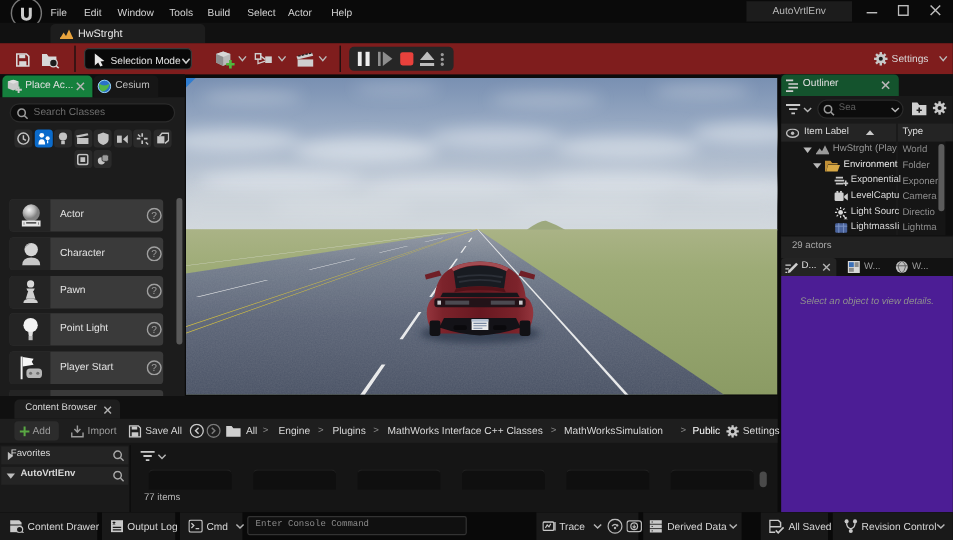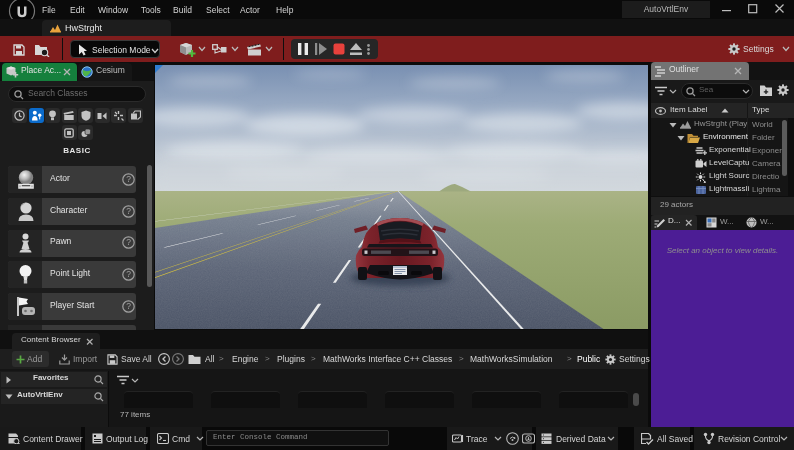--- a/index.html
+++ b/index.html
@@ -212,21 +212,20 @@
         <rect x="0.8" y="0.8" width="8.4" height="8.4" rx="1.5" fill="none" stroke="#c3c3c3" stroke-width="1.3"></rect>
         <rect x="3" y="3" width="4" height="4" fill="#c3c3c3"></rect>
       </svg>
     </div>
   <div class="a" style="left:78px;top:63px;width:15px;height:15px;background:#2a2a2a;border-radius:3px">
       <svg class="a" style="left:2.5px;top:2.5px" width="10" height="10">
         <circle cx="3.5" cy="6" r="3" fill="#c3c3c3"></circle>
         <rect x="4" y="1" width="5.5" height="5.5" rx="1.5" fill="#9a9a9a" stroke="#2a2a2a" stroke-width="0.7"></rect>
       </svg>
     </div>
-  <div class="a" style="left:0;top:84px;width:154px;height:14px;text-align:center;font-weight:bold;font-size:8px;color:#e6e6e6;letter-spacing:0.5px">BASIC</div>
 </div>
 
 <div class="a" style="left:0;top:165px;width:154px;height:165px;overflow:hidden">
   <div class="a" style="left:8px;top:1px;width:128px;height:27px;background:#3a3a3a;border-radius:3px"></div>
   <div class="a" style="left:8px;top:1px;width:34px;height:27px;background:#242424;border-radius:3px 0 0 3px">
     <svg class="a" style="left:8px;top:3px" width="20" height="21" viewBox="0 0 20 21">
       <defs>
           <radialGradient id="sph" cx="38%" cy="32%">
             <stop offset="0%" stop-color="#f2f2f2"></stop>
             <stop offset="60%" stop-color="#b9b9b9"></stop>
@@ -403,21 +402,21 @@
     <rect x="39" y="49" width="14" height="9" fill="#e9eaec"></rect>
     <rect x="39" y="49" width="14" height="2" fill="#b4c0d2"></rect>
     <path d="M40.5,52.5 L51.5,52.5 M40.5,54.5 L51.5,54.5 M40.5,56.5 L48,56.5" stroke="#7787a0" stroke-width="0.9"></path>
   </g>
   <path d="M0,0 L8,0 L0,8 Z" fill="#2f7dd1"></path>
 </svg>
 </div>
 
 <div class="a" style="left:651px;top:62px;width:143px;height:365px;background:#191919">
   <div class="a" style="left:0;top:0;width:143px;height:18px;background:#121212"></div>
-  <div class="a" style="left:0;top:0;width:98px;height:18px;background:#737373;border-radius:4px 4px 0 0">
+  <div class="a" style="left:0;top:0;width:98px;height:18px;background:#14532d;border-radius:4px 4px 0 0">
     <svg class="a" style="left:3px;top:3px" width="12" height="12" viewBox="0 0 12 12">
       <path d="M1,2 L7,2 M3,5 L11,5 M3,8 L11,8 M1,11 L7,11" stroke="#cfcfcf" stroke-width="1.4"></path>
     </svg>
     <span class="a" style="left:18px;top:2px;font-size:8.5px;color:#e0e0e0">Outliner</span>
     <svg class="a" style="left:83px;top:5px" width="8" height="8">
         <path d="M1,1 L7,7 M7,1 L1,7" stroke="#b5b5b5" stroke-width="1.3"></path>
       </svg>
   </div>
 
   <svg class="a" style="left:4px;top:24px" width="12" height="11">
@@ -621,21 +620,21 @@
         <circle cx="6" cy="6" r="1.7" fill="#1d1d1d"></circle>
       </svg>
       <span class="a" style="left:619px;top:4.5px;font-size:8.5px;color:#d8d8d8">Settings</span>
   </div>
 
   <div class="a" style="left:0;top:41px;width:108px;height:56px;background:#1a1a1a">
     <div class="a" style="left:1px;top:1px;width:106px;height:15px;background:#242424">
       <svg class="a" style="left:5px;top:4px" width="6" height="8">
           <path d="M0.5,0.5 L5,4 L0.5,7.5 Z" fill="#bdbdbd"></path>
         </svg>
-      <span class="a" style="left:32px;top:1px;font-size:8px;font-weight:bold;color:#d8d8d8">Favorites</span>
+      <span class="a" style="left:8px;top:1px;font-size:8px;font-weight:normal;color:#d8d8d8">Favorites</span>
       <svg class="a" style="left:93px;top:3px" width="10" height="10">
           <circle cx="4" cy="4" r="3.1" fill="none" stroke="#a8a8a8" stroke-width="1.2"></circle>
           <line x1="6.4" y1="6.4" x2="9" y2="9" stroke="#a8a8a8" stroke-width="1.2"></line>
         </svg>
     </div>
     <div class="a" style="left:1px;top:18px;width:106px;height:15px;background:#242424">
       <svg class="a" style="left:4px;top:5px" width="8" height="6">
           <path d="M0.5,0.5 L7.5,0.5 L4,5 Z" fill="#bdbdbd"></path>
         </svg>
       <span class="a" style="left:16px;top:1px;font-size:8px;font-weight:bold;color:#d8d8d8">AutoVrtlEnv</span>

